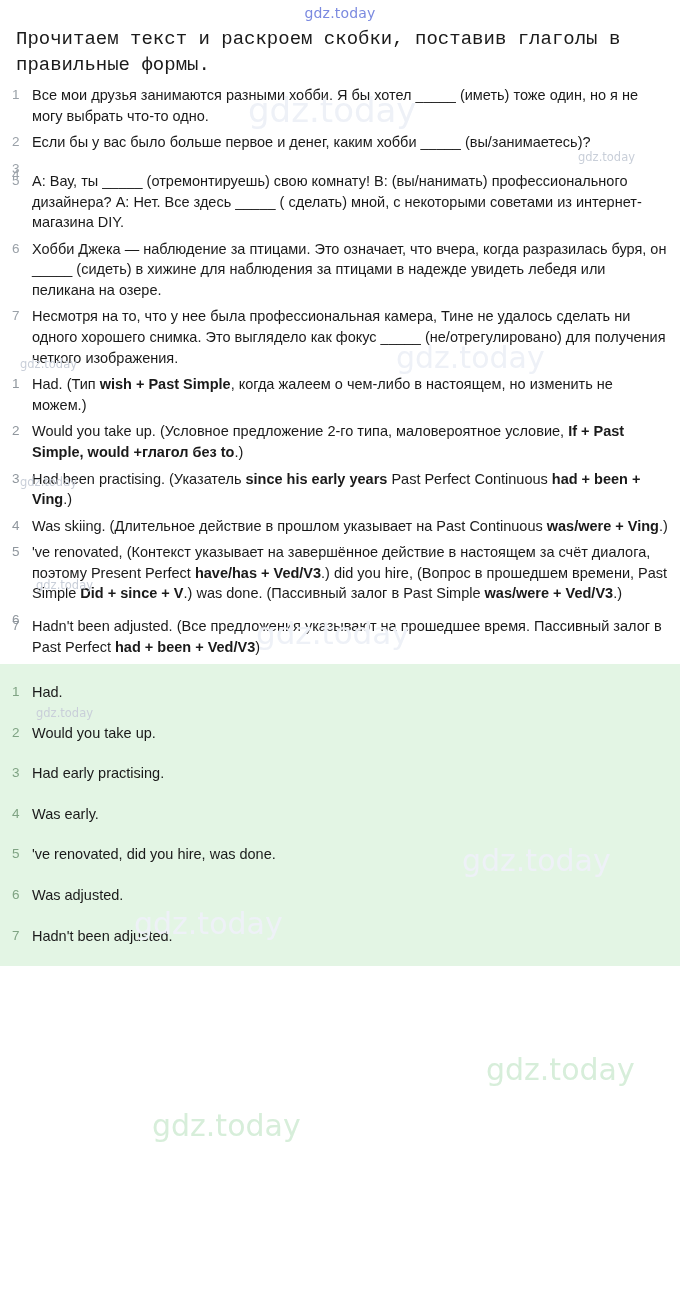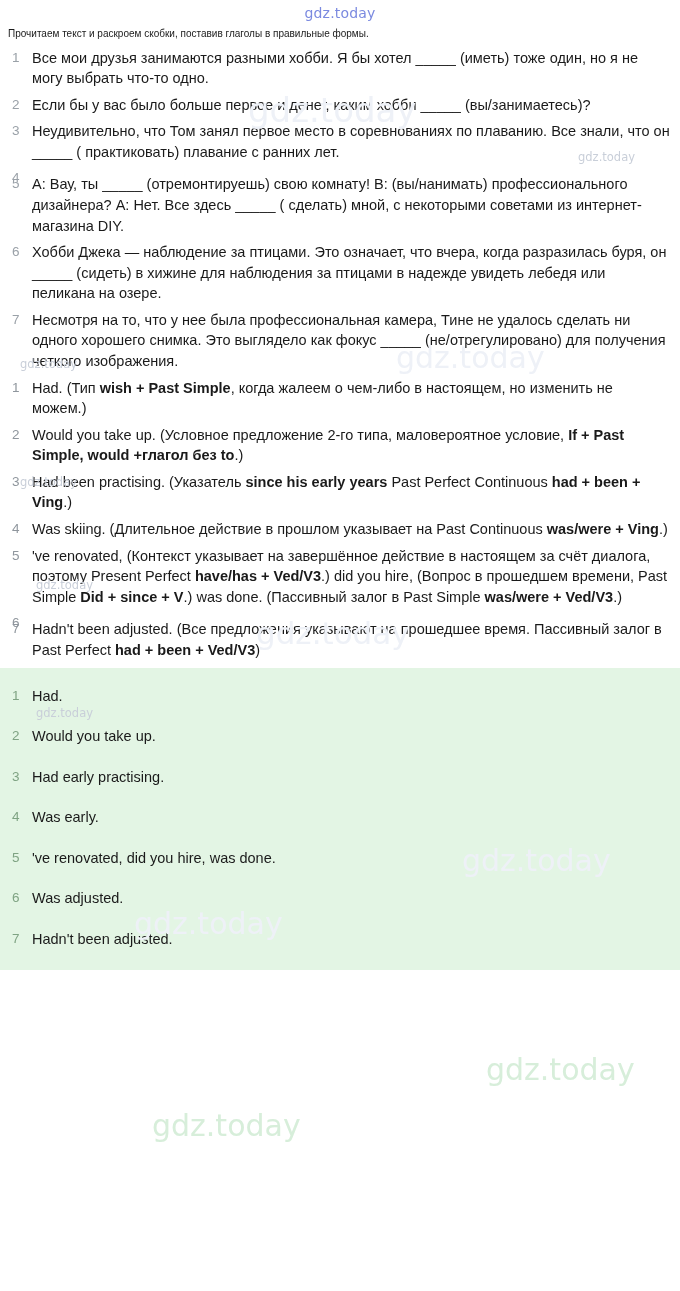--- a/index.html
+++ b/index.html
@@ -27,23 +27,24 @@
     text-align: center;
     padding-top: 5px;
     padding-bottom: 4px;
     font-family: "DejaVu Sans", sans-serif;
     font-size: 14px;
     color: #7b8ae0;
     letter-spacing: 0.2px;
   }
 
   .intro {
-    padding: 2px 8px 4px 8px;
-    font-size: 10px;
+    padding: 2px 8px 4px 16px;
+    font-size: 19px;
     line-height: 1.35;
+    font-family: Liberation Mono, monospace;
   }
 
   ol.qlist, ol.alist, ol.shortlist {
     list-style: none;
     margin: 0;
     padding: 0;
   }
   li.item {
     position: relative;
     padding: 3px 10px 3px 32px;
@@ -113,21 +114,20 @@
     <li class="item">
       <span class="num">1</span>
       <span>Все мои друзья занимаются разными хобби. Я бы хотел _____ (иметь) тоже один, но я не могу выбрать что-то одно.</span>
     </li>
     <li class="item">
       <span class="num">2</span>
       <span>Если бы у вас было больше первое и денег, каким хобби _____ (вы/занимаетесь)?</span>
     </li>
     <li class="item">
       <span class="num">3</span>
-      <span>Неудивительно, что Том занял первое место в соревнованиях по плаванию. Все знали, что он _____ ( практиковать) плавание с ранних лет.</span>
     </li>
     <li class="item">
       <span class="num">4</span>
     </li>
     <li class="item">
       <span class="num">5</span>
       <span>A: Вау, ты _____ (отремонтируешь) свою комнату! B: (вы/нанимать) профессионального дизайнера? A: Нет. Все здесь _____ ( сделать) мной, с некоторыми советами из интернет-магазина DIY.</span>
     </li>
     <li class="item">
       <span class="num">6</span>

